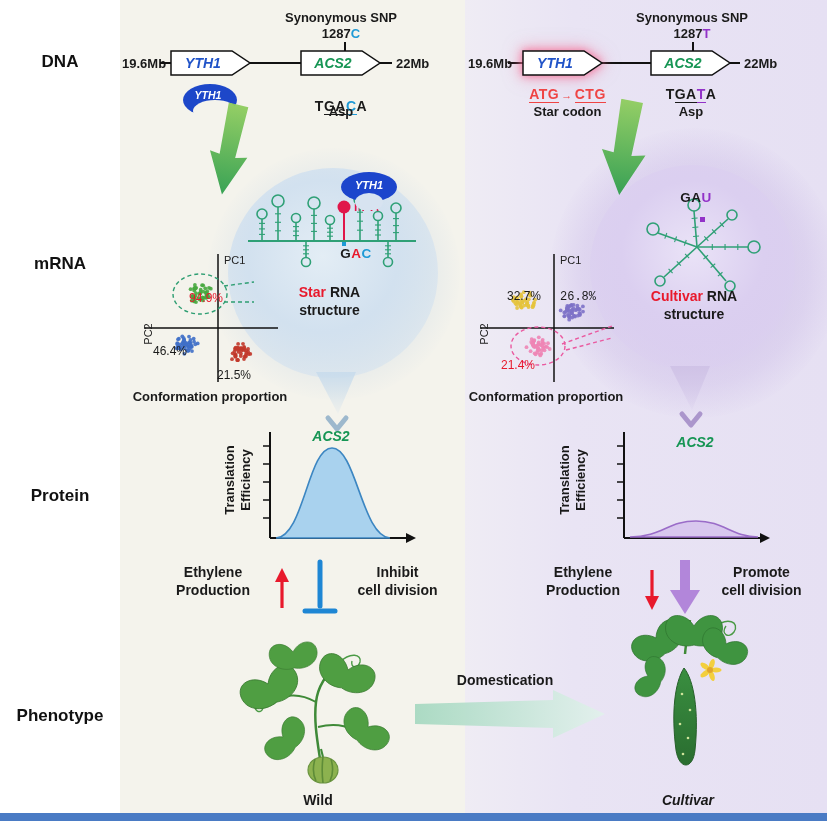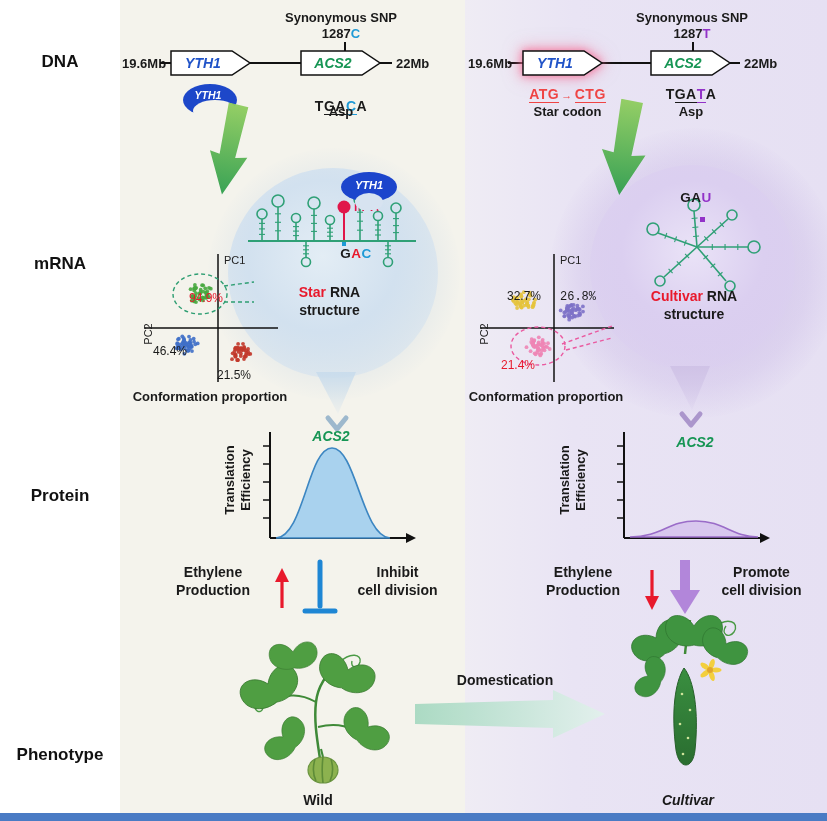--- a/index.html
+++ b/index.html
@@ -46,21 +46,21 @@
   <div class="abs panel-cultivar"></div>
 
   <div class="abs halo" style="left:208px;top:148px;width:252px;height:252px;
        background:radial-gradient(circle, rgba(168,196,226,0.38) 0%, rgba(168,196,226,0.15) 55%, rgba(168,196,226,0) 72%);"></div>
   <div class="abs halo" style="left:550px;top:128px;width:290px;height:290px;
        background:radial-gradient(circle, rgba(168,138,216,0.40) 0%, rgba(168,138,216,0.16) 55%, rgba(168,138,216,0) 72%);"></div>
 
   <div class="abs row-label" style="left:0;top:52px;">DNA</div>
   <div class="abs row-label" style="left:0;top:254px;">mRNA</div>
   <div class="abs row-label" style="left:0;top:486px;">Protein</div>
-  <div class="abs row-label" style="left:0;top:706px;margin-top:39px;">Phenotype</div>
+  <div class="abs row-label" style="left:0;top:706px;">Phenotype</div>
 
   <div class="abs b fs13 ctr" style="left:261px;top:10px;width:160px;">Synonymous SNP</div>
   <div class="abs b fs13 ctr" style="left:281px;top:26px;width:120px;"><span>1287</span><span class="cblue">C</span></div>
   <div class="abs snp-tick" style="left:344px;top:42px;height:10px;"></div>
 
   <div class="abs b fs13" style="left:122px;top:56px;">19.6Mb</div>
   <div class="abs track-line" style="left:160px;top:62px;width:232px;"></div>
   <svg class="abs" style="left:170px;top:50px;" width="82" height="26">
     <polygon points="1,1 62,1 80,13 62,25 1,25" fill="#ffffff" stroke="#111" stroke-width="1.5"></polygon>
     <text x="33" y="18" text-anchor="middle" class="genetext" fill="#2053c8">YTH1</text>

